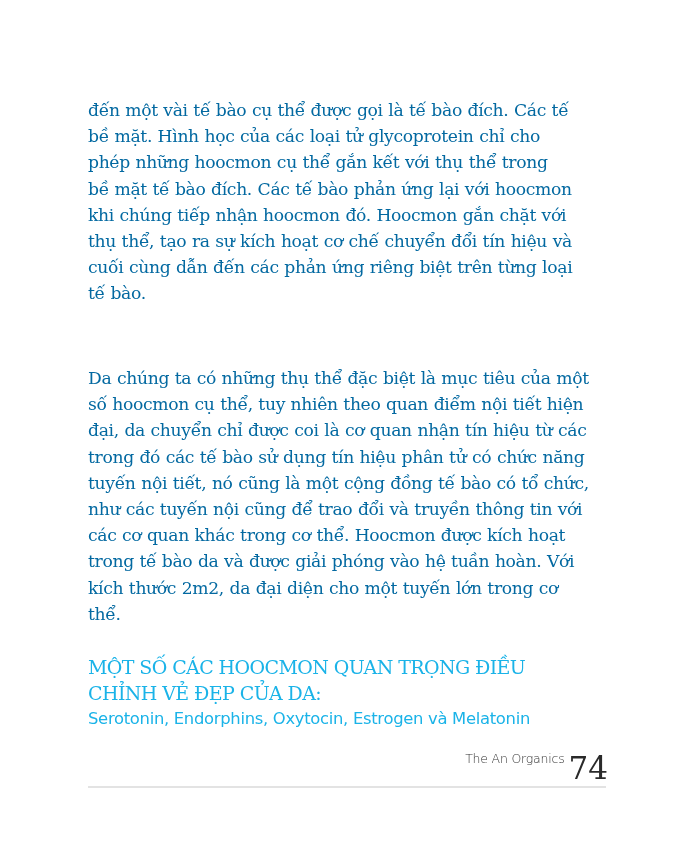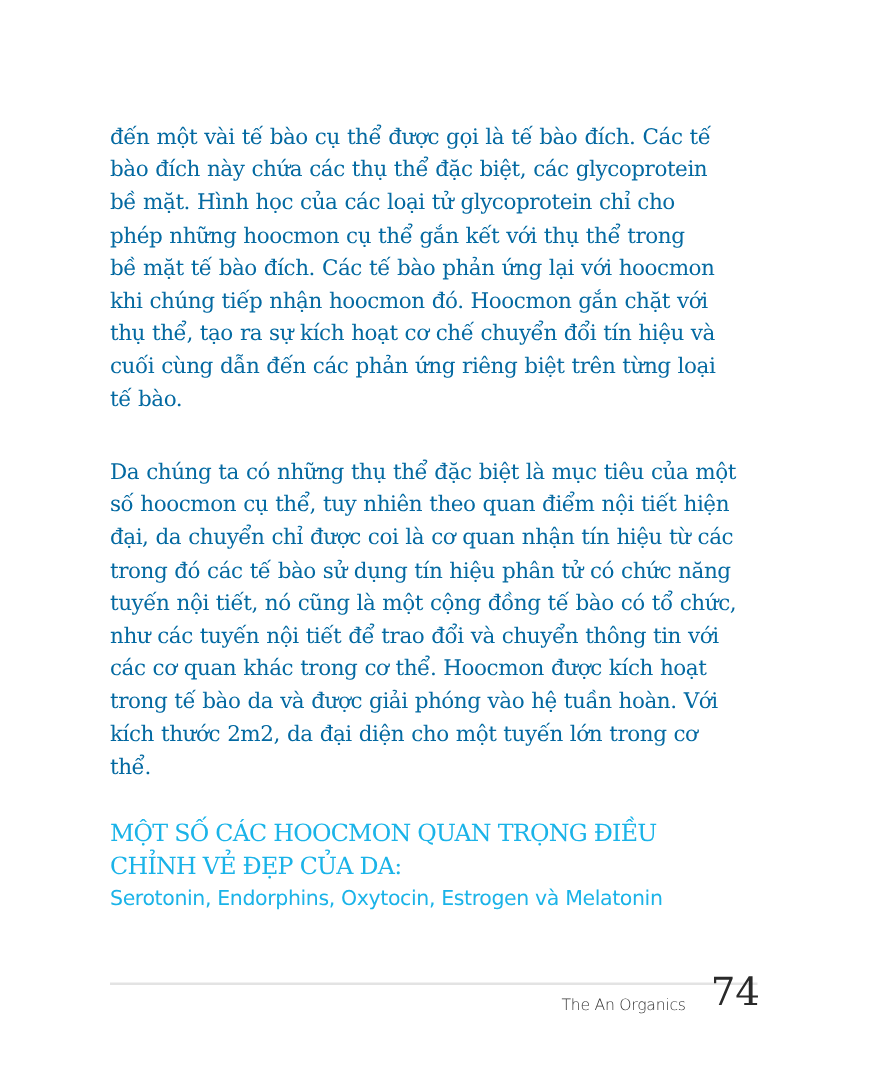--- a/index.html
+++ b/index.html
@@ -18,48 +18,47 @@
     position: absolute; left: 88px; top: 654px; width: 560px;
     font-family: "DejaVu Serif", serif; color: #1ab3e8;
     font-size: 19px; line-height: 26px; letter-spacing: -0.6px;
   }
   .subheading {
     position: absolute; left: 88px; top: 707px; width: 580px;
     font-family: "DejaVu Sans", sans-serif; color: #1ab3e8;
     font-size: 16.4px; line-height: 24px; letter-spacing: -0.3px; white-space: nowrap;
   }
   .rule { position: absolute; left: 88px; top: 786px; width: 518px; height: 2px; background: #e3e3e3; }
-  .footer { position: absolute; right: 92px; top: 777px; display: flex; align-items: flex-end; gap: 20px; }
+  .footer { position: absolute; right: 92px; top: 751px; display: flex; align-items: flex-start; gap: 4px; }
   .brand { font-family: "DejaVu Sans", sans-serif; font-size: 12.5px; color: #333; letter-spacing: -0.2px; font-weight: 300; }
   .page-num { font-family: "DejaVu Serif", serif; font-size: 31px; color: #2a2a2a; line-height: 34px; font-weight: 300; }
 </style>
 </head>
 <body>
 
 <div class="page">
 
   <div id="para1" class="body-text">
     <span class="line">đến một vài tế bào cụ thể được gọi là tế bào đích. Các tế</span>
-    <span class="line">bào đích này chứa các thụ thể đặc biệt, các glycoprotein</span>
     <span class="line">bề mặt. Hình học của các loại tử glycoprotein chỉ cho</span>
     <span class="line">phép những hoocmon cụ thể gắn kết với thụ thể trong</span>
     <span class="line">bề mặt tế bào đích. Các tế bào phản ứng lại với hoocmon</span>
     <span class="line">khi chúng tiếp nhận hoocmon đó. Hoocmon gắn chặt với</span>
     <span class="line">thụ thể, tạo ra sự kích hoạt cơ chế chuyển đổi tín hiệu và</span>
     <span class="line">cuối cùng dẫn đến các phản ứng riêng biệt trên từng loại</span>
     <span class="line">tế bào.</span>
   </div>
 
   <div id="para2" class="body-text">
     <span class="line">Da chúng ta có những thụ thể đặc biệt là mục tiêu của một</span>
     <span class="line">số hoocmon cụ thể, tuy nhiên theo quan điểm nội tiết hiện</span>
     <span class="line">đại, da chuyển chỉ được coi là cơ quan nhận tín hiệu từ các</span>
     <span class="line">trong đó các tế bào sử dụng tín hiệu phân tử có chức năng</span>
     <span class="line">tuyến nội tiết, nó cũng là một cộng đồng tế bào có tổ chức,</span>
-    <span class="line">như các tuyến nội tiết để trao đổi và chuyển thông tin với</span>
+    <span class="line">như các tuyến nội cũng để trao đổi và truyền thông tin với</span>
     <span class="line">các cơ quan khác trong cơ thể. Hoocmon được kích hoạt</span>
     <span class="line">trong tế bào da và được giải phóng vào hệ tuần hoàn. Với</span>
     <span class="line">kích thước 2m2, da đại diện cho một tuyến lớn trong cơ</span>
     <span class="line">thể.</span>
   </div>
 
   <div class="heading">
     <span class="line">MỘT SỐ CÁC HOOCMON QUAN TRỌNG ĐIỀU</span>
     <span class="line">CHỈNH VẺ ĐẸP CỦA DA:</span>
   </div>

